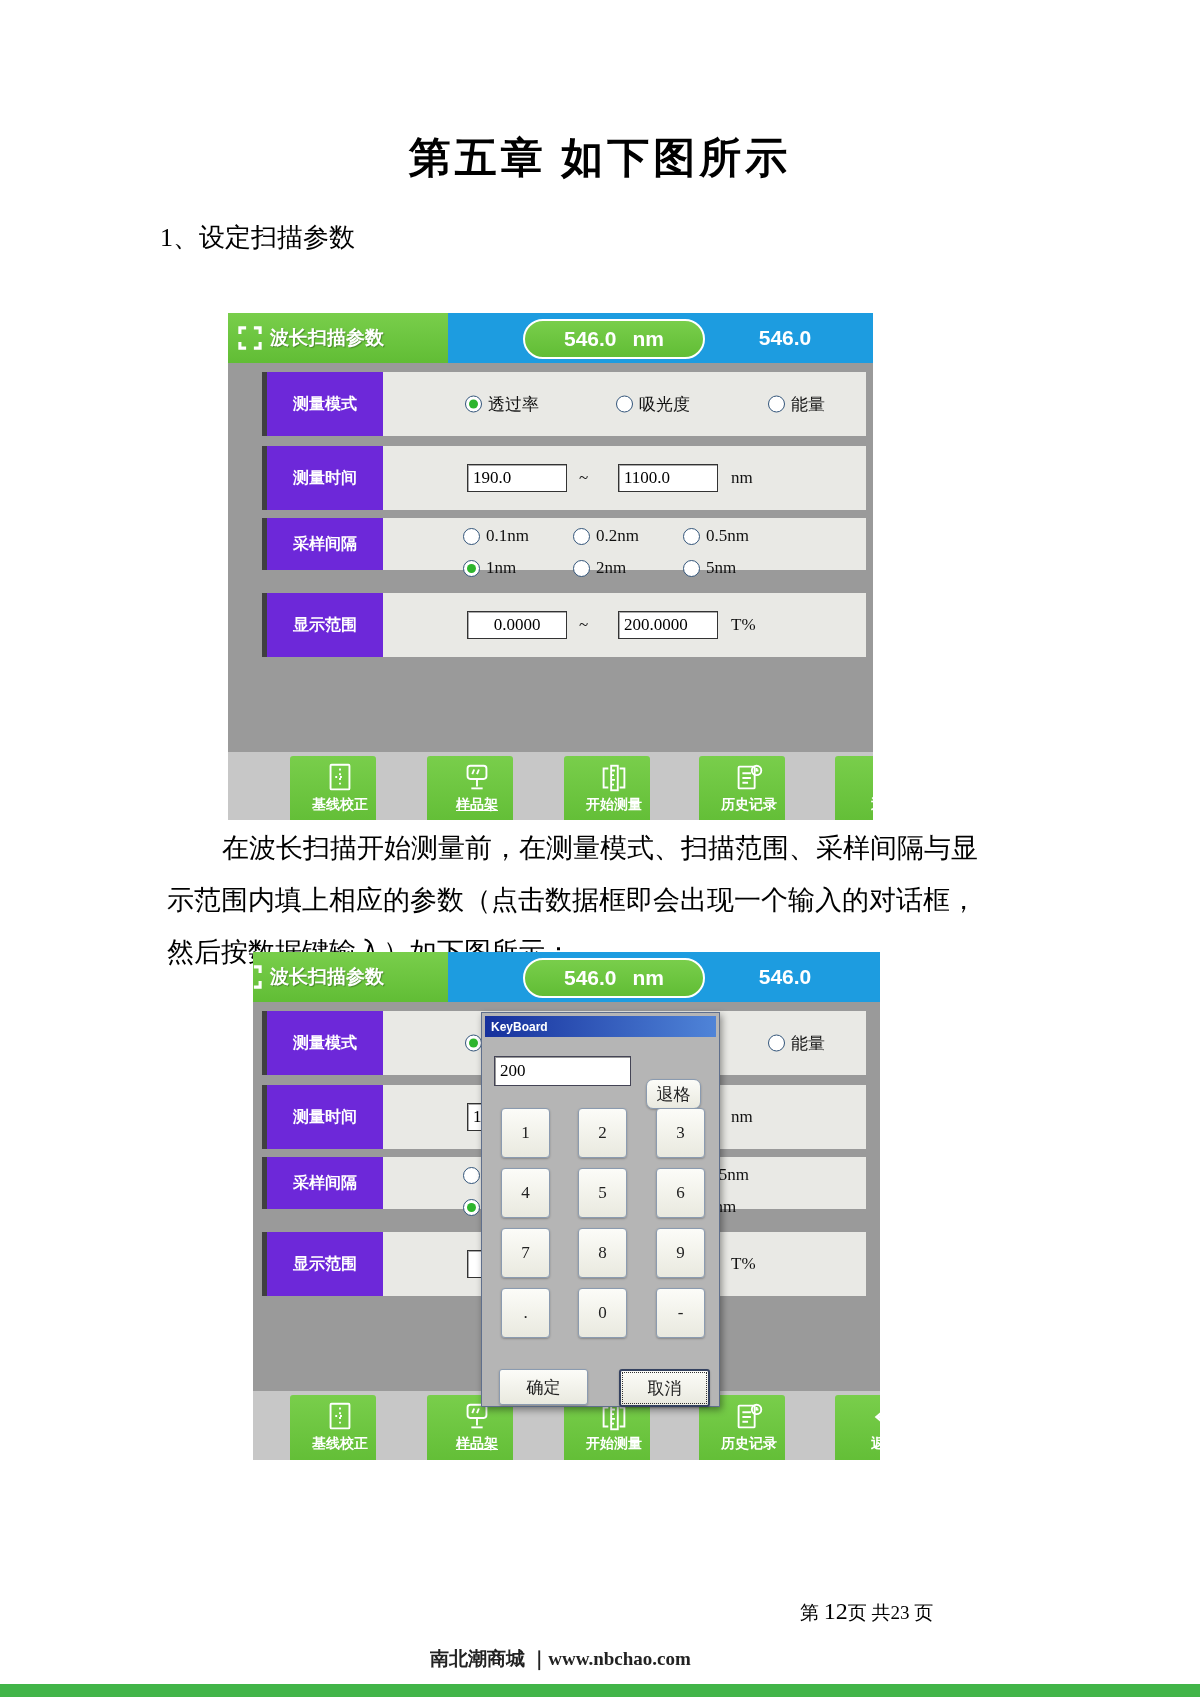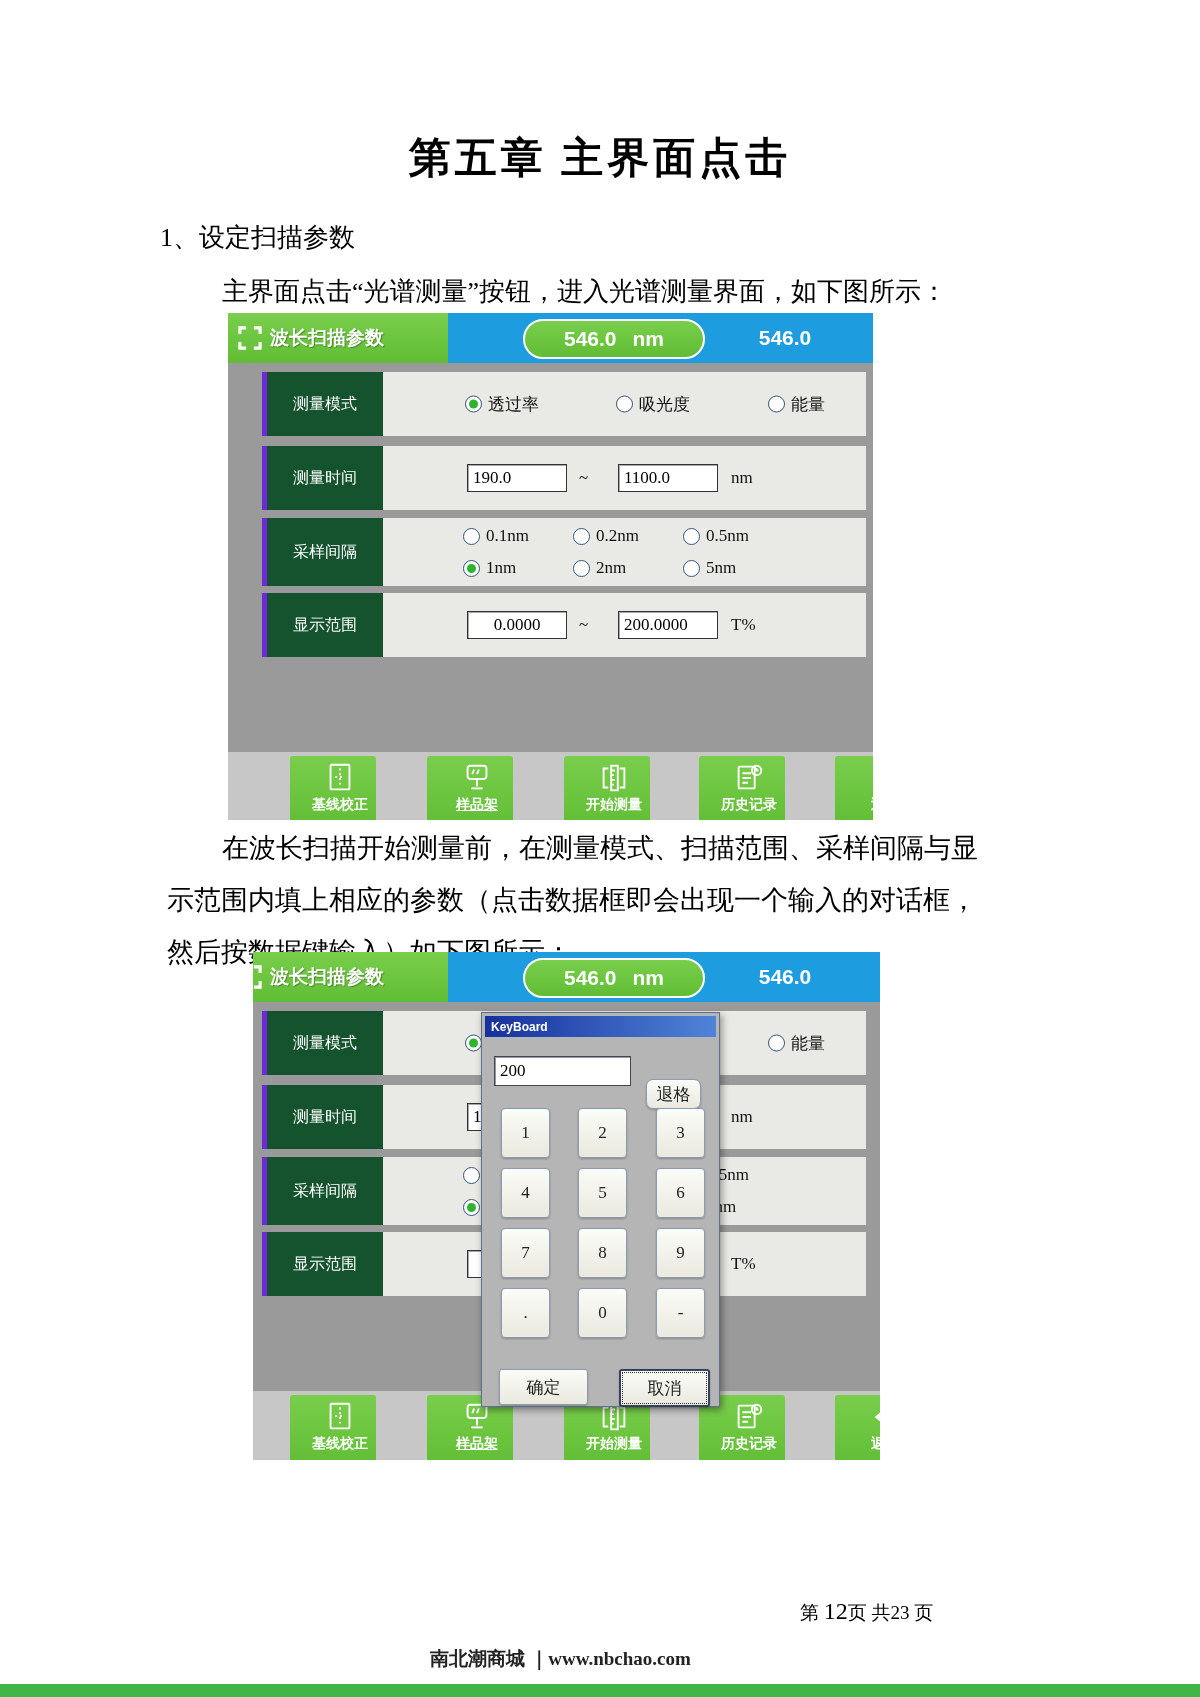--- a/index.html
+++ b/index.html
@@ -38,24 +38,24 @@
         color:#fff;font-family:"Liberation Sans",sans-serif;font-weight:bold;font-size:21px;}
   .hdr-val{position:absolute;left:512px;top:0;width:90px;height:50px;line-height:50px;
            text-align:center;color:#fff;font-family:"Liberation Sans",sans-serif;
            font-weight:bold;font-size:21px;}
 
   
   .ubody{position:absolute;left:0;top:50px;width:660px;height:389px;background:#9a9a9a;}
   .row{position:absolute;left:34px;width:604px;background:#e9e9e5;display:flex;}
   .r1{top:9px;height:64px;}
   .r2{top:83px;height:64px;}
-  .r3{top:155px;height:68px;}
+  .r3{top:155px;height:52px;}
   .r4{top:230px;height:64px;justify-content:flex-end;}
-  .rlabel{width:116px;flex:0 0 116px;background:#14532d;border-left:5px solid #6d28d9;
-          color:#fff;font-family:"Liberation Sans",sans-serif;font-weight:normal;font-size:16px;
+  .rlabel{width:116px;flex:0 0 116px;background:#6d28d9;border-left:5px solid #404040;
+          color:#fff;font-family:"Liberation Sans",sans-serif;font-weight:bold;font-size:16px;
           display:flex;align-items:center;justify-content:center;}
   .rcontent{position:relative;flex:1;}
 
   .radio-item{position:absolute;display:flex;align-items:center;gap:6px;
               font-size:17px;color:#111;}
   .radio{width:15px;height:15px;border-radius:50%;background:#fff;
          border:1px solid #33557a;position:relative;flex:0 0 auto;}
   .radio.sel::after{content:'';position:absolute;inset:3px;border-radius:50%;background:#2db52d;}
 
   .tbox{position:absolute;top:50%;transform:translateY(-50%);height:26px;background:#fff;
@@ -98,23 +98,22 @@
   .pageno{position:absolute;left:800px;top:1598px;width:190px;font-size:19px;color:#000;}
   .pageno .num{font-weight:normal;font-size:24px;}
   .site{position:absolute;left:430px;top:1646px;font-weight:bold;font-size:19px;color:#222;}
   .greenbar{position:absolute;left:0;top:1684px;width:1200px;height:13px;background:#42b549;}
 </style>
 </head>
 <body>
 
 <div class="page">
 
-  <div class="doc-title">第五章 主界面点击</div>
+  <div class="doc-title">第五章 如下图所示</div>
   <div class="sec">1、设定扫描参数</div>
-  <div class="para p1">主界面点击“光谱测量”按钮，进入光谱测量界面，如下图所示：</div>
 
   <div class="shot shot1">
     <div class="canvas">
       <div class="hdr">
         <div class="hdr-label">
           <span class="hdr-icon">
             <svg width="28" height="28" viewBox="0 0 36 36" fill="none" stroke="#fff" stroke-width="4">
               <path d="M5 13 V5 h8 M23 5 h8 v8 M31 23 v8 h-8 M13 31 h-8 v-8"></path>
             </svg>
           </span>

